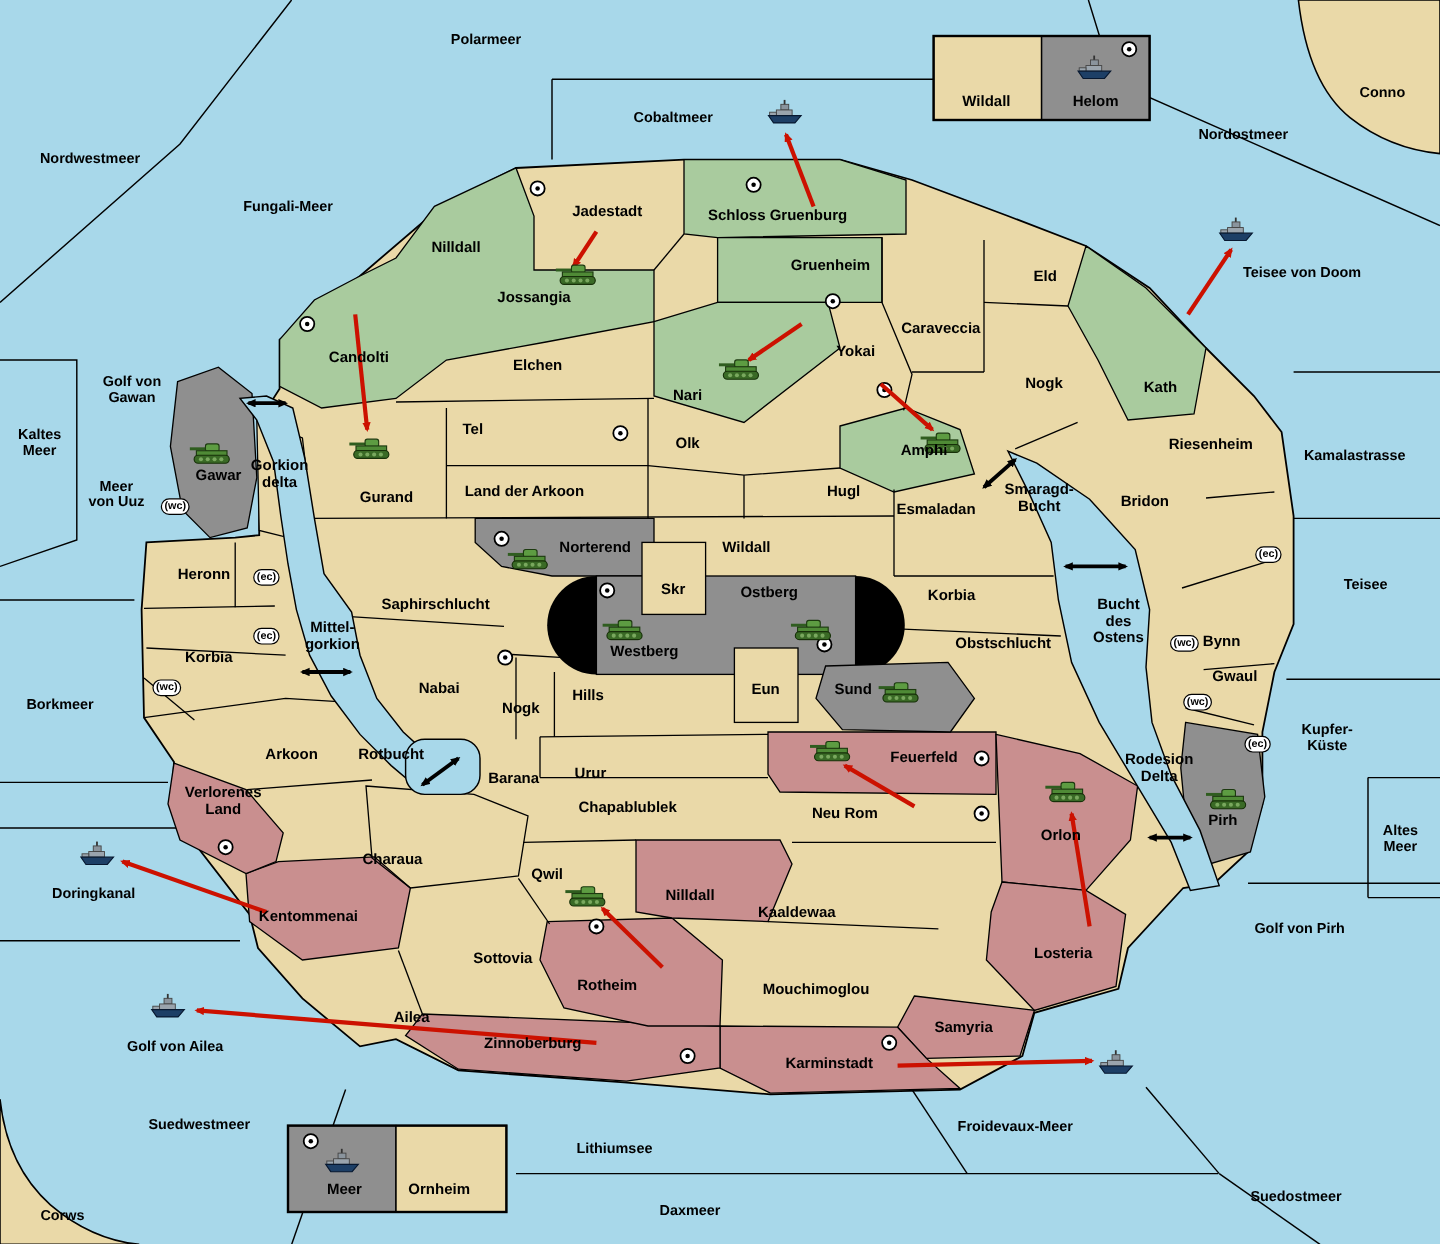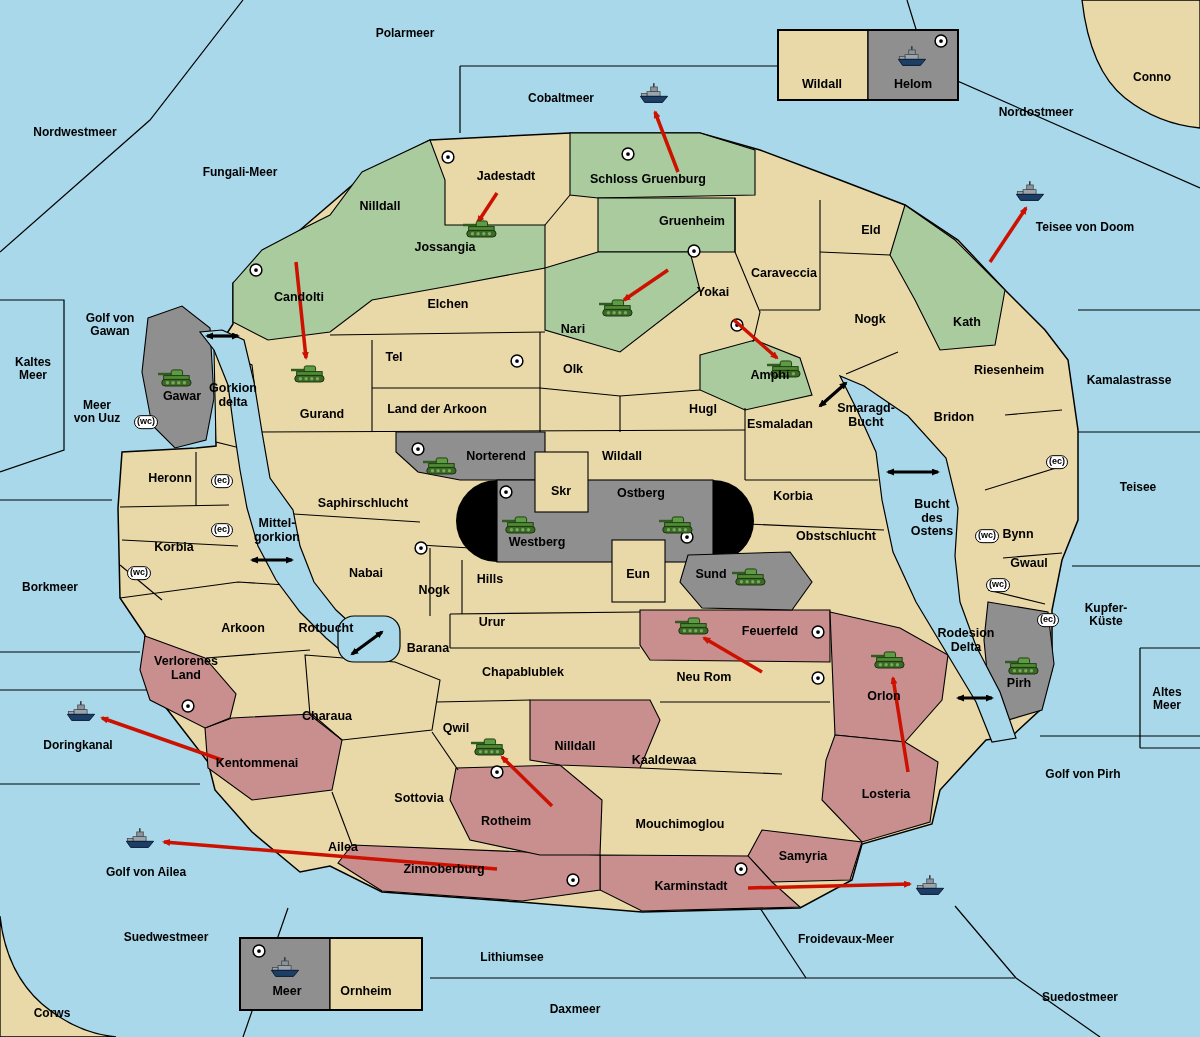--- a/index.html
+++ b/index.html
@@ -314,21 +314,21 @@
   <div class="lbl" style="left:1018px;top:535px">Bynn</div>
   <div class="lbl" style="left:174px;top:548px">Korbia</div>
   <div class="lbl" style="left:277px;top:530px">Mittel-
 gorkion</div>
   <div class="lbl" style="left:366px;top:574px">Nabai</div>
   <div class="lbl" style="left:638px;top:575px">Eun</div>
   <div class="lbl" style="left:711px;top:575px">Sund</div>
   <div class="lbl" style="left:1029px;top:564px">Gwaul</div>
   <div class="lbl" style="left:490px;top:580px">Hills</div>
   <div class="lbl" style="left:434px;top:591px">Nogk</div>
-  <div class="lbl" style="left:492px;top:623px">Urur</div>
+  <div class="lbl" style="left:492px;top:645px">Urur</div>
   <div class="lbl" style="left:770px;top:632px">Feuerfeld</div>
   <div class="lbl" style="left:966px;top:640px">Rodesion
 Delta</div>
   <div class="lbl" style="left:243px;top:629px">Arkoon</div>
   <div class="lbl" style="left:326px;top:629px">Rotbucht</div>
   <div class="lbl" style="left:428px;top:649px">Barana</div>
   <div class="lbl" style="left:523px;top:673px">Chapablublek</div>
   <div class="lbl" style="left:704px;top:678px">Neu Rom</div>
   <div class="lbl" style="left:884px;top:697px">Orlon</div>
   <div class="lbl" style="left:1019px;top:684px">Pirh</div>

